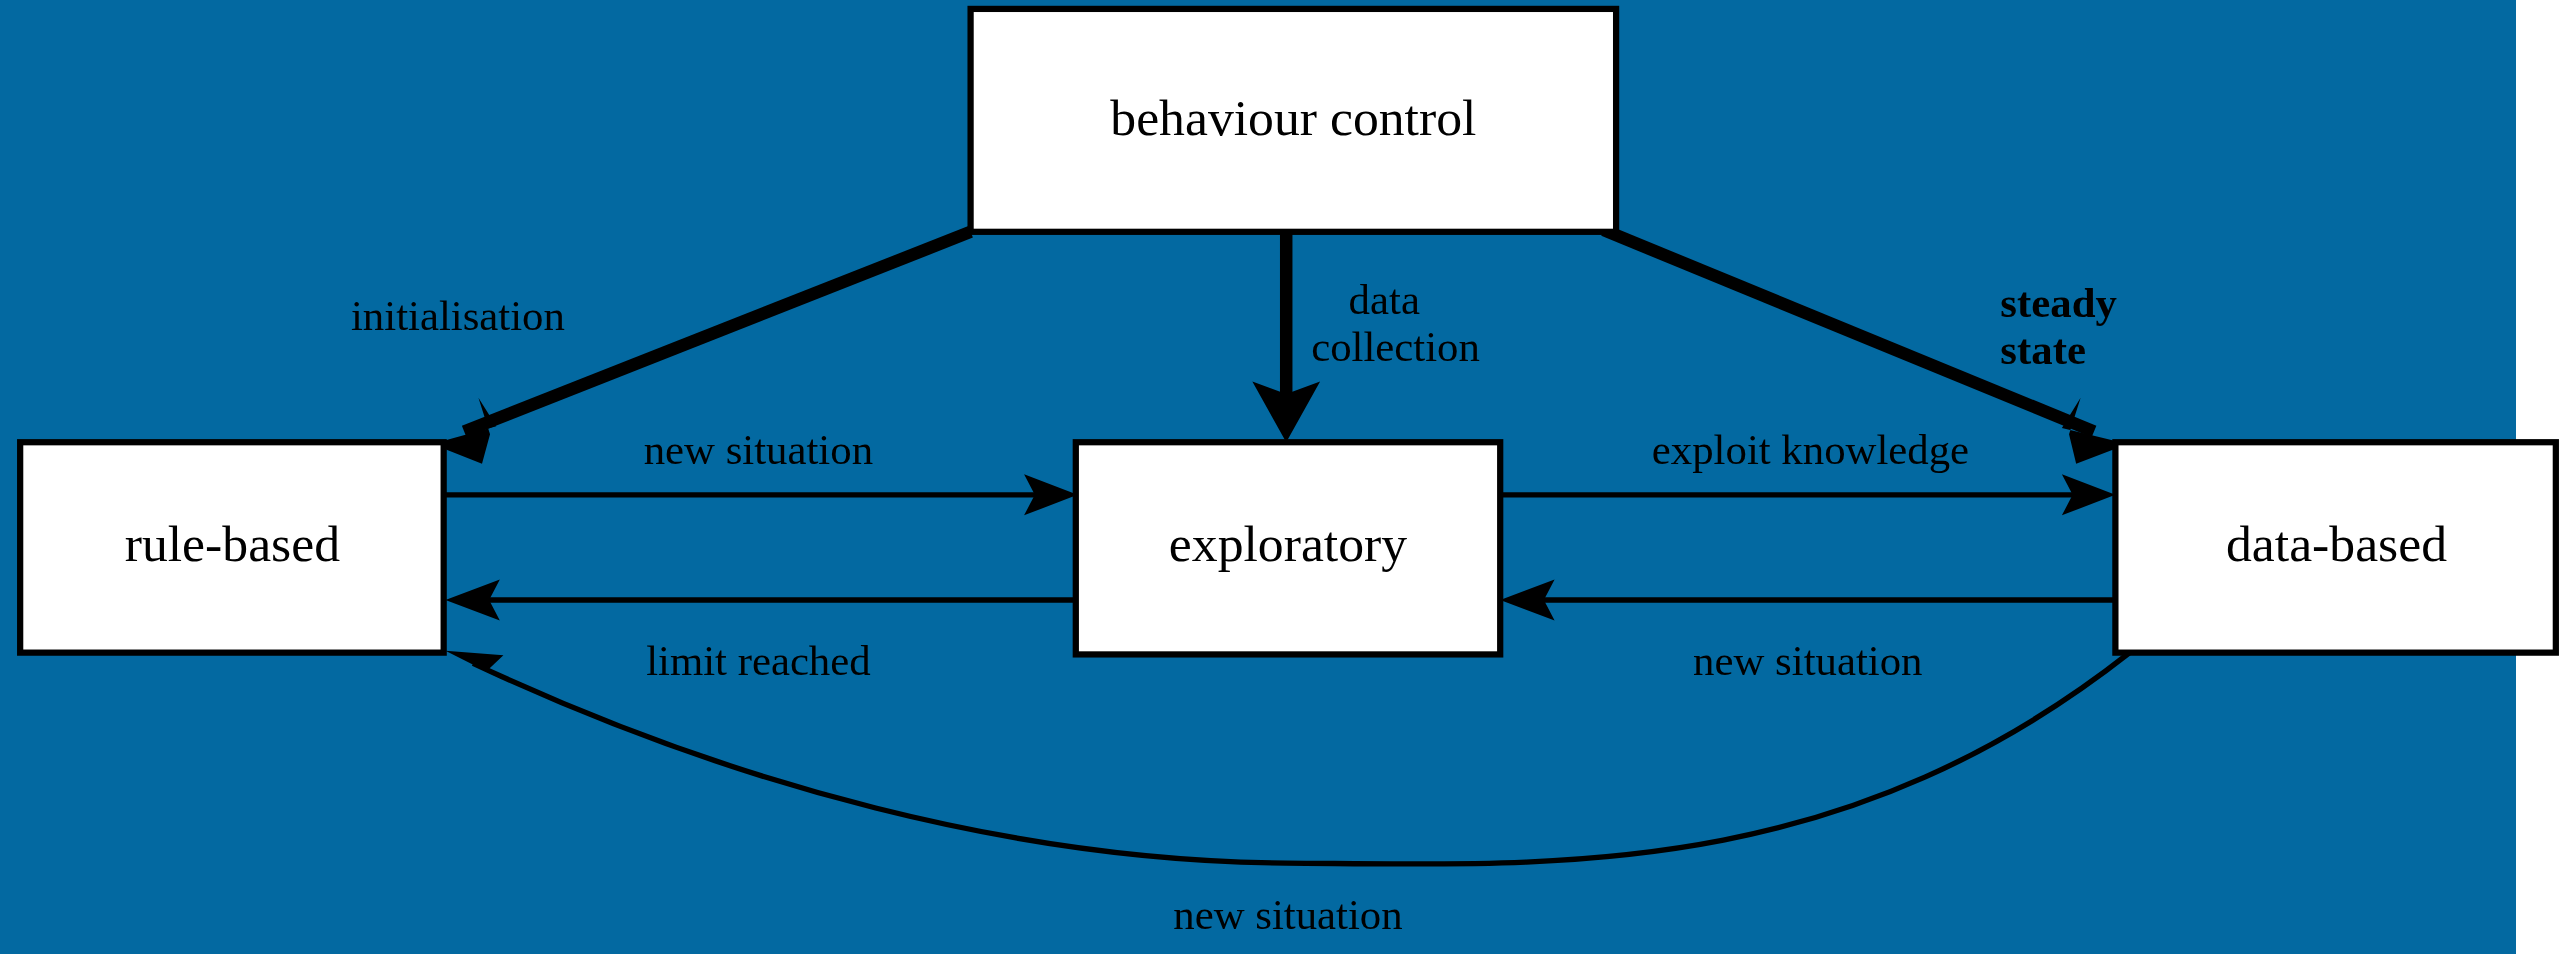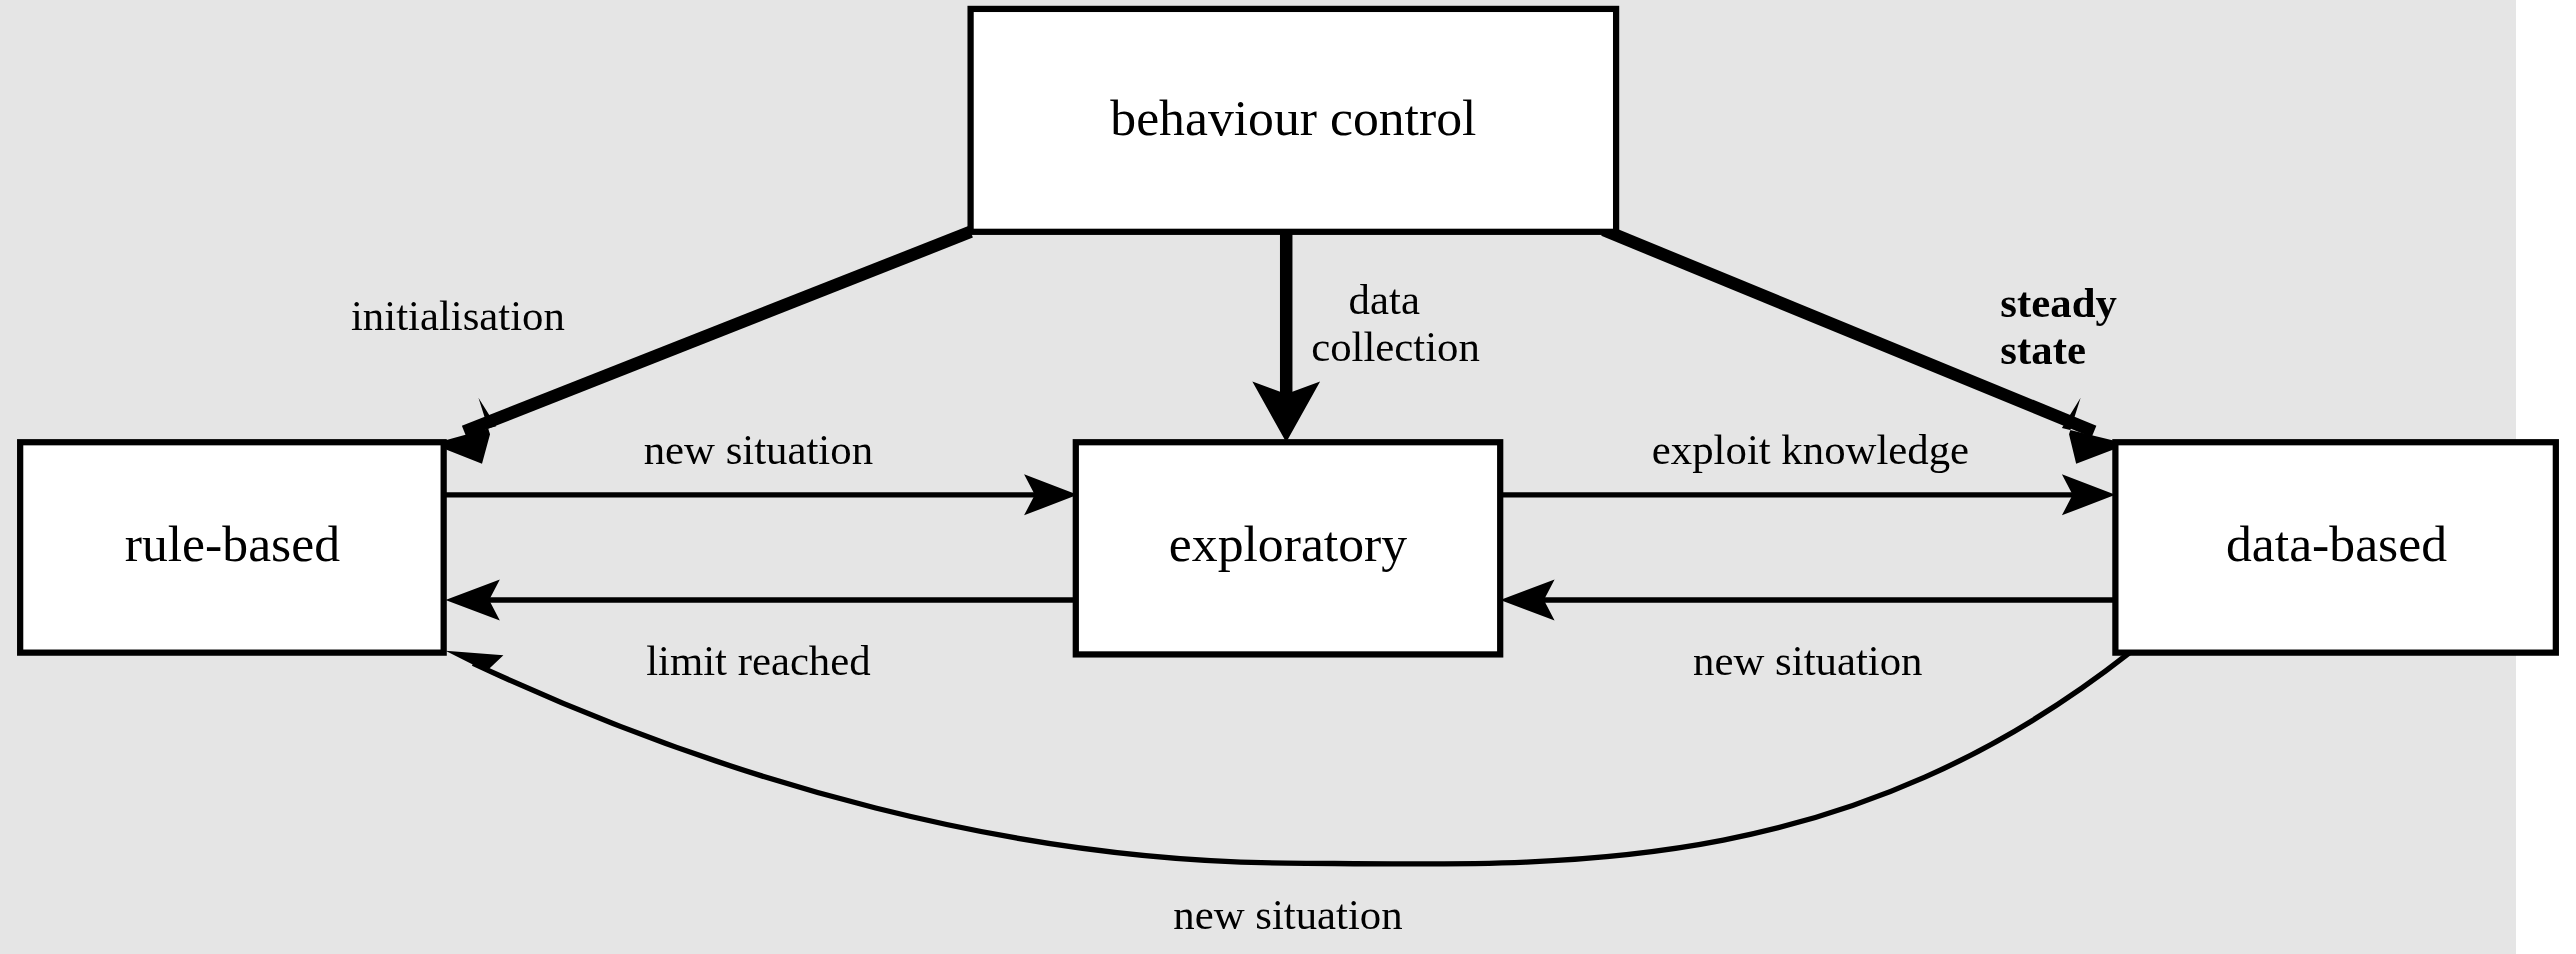--- a/index.html
+++ b/index.html
@@ -10,21 +10,21 @@
   body {
     width: 2576px;
     height: 954px;
     font-family: "Liberation Serif", "DejaVu Serif", serif;
     overflow: hidden;
   }
   #diagram-root {
     position: relative;
     width: 2516px;
     height: 954px;
-    background: #e5e5e5;
+    background: #0369a1;
   }
   svg#diagram-svg {
     display: block;
     width: 2576px;
     height: 954px;
   }
   .node-box {
     fill: #ffffff;
     stroke: #000000;
     stroke-width: 7;

